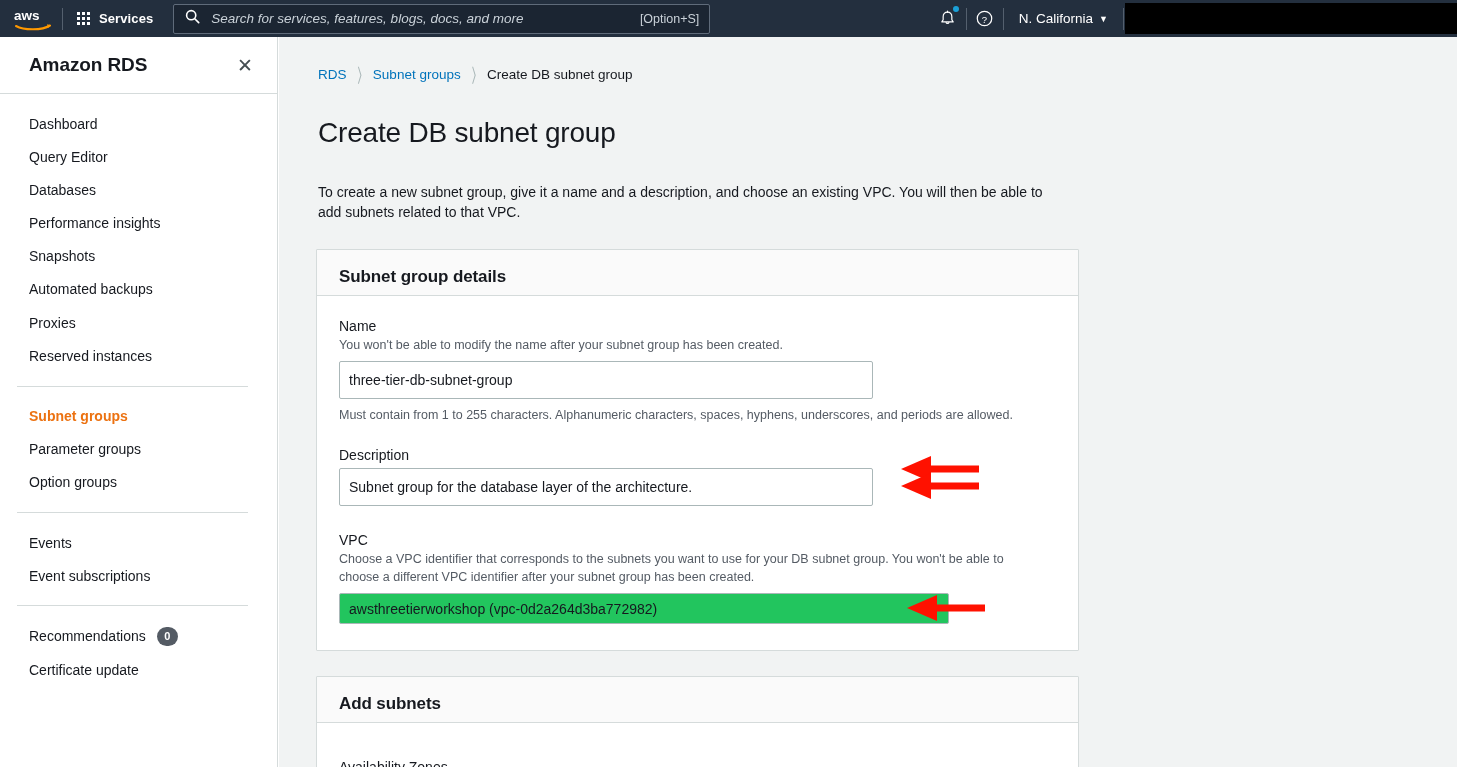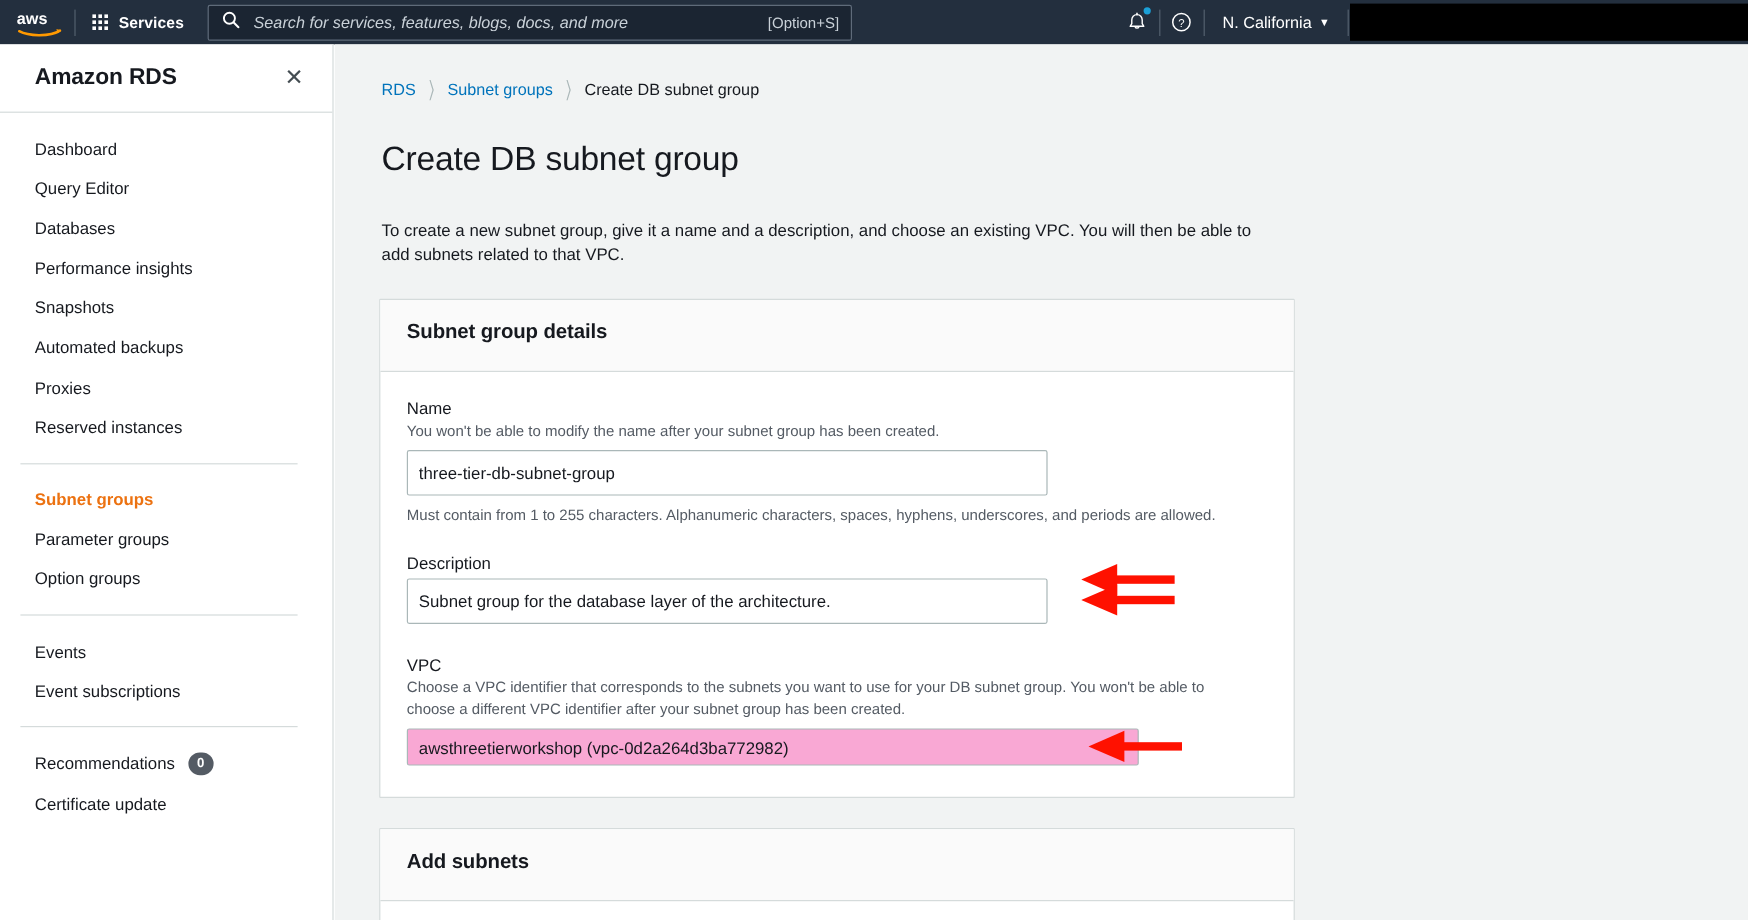--- a/index.html
+++ b/index.html
@@ -175,21 +175,21 @@
   .panel {
     margin: 26px 0 0 37px;
     width: 763px;
     background: #ffffff;
     border: 1px solid #d5dbdb;
     border-radius: 1px;
   }
   .panel-head {
     background: #fafafa;
     border-bottom: 1px solid #d5dbdb;
-    padding: 17px 21px 22px 22px;
+    padding: 17px 21px 8px 22px;
   }
   .panel-head h2 {
     margin: 0; font-size: 17px; font-weight: bold;
     color: #16191f; letter-spacing: -.1px;
   }
   .panel-body { padding: 22px 10px 26px 22px; }
 
   .field { position: relative; }
   .field + .field { margin-top: 23px; }
   .flabel {
@@ -213,21 +213,21 @@
     background: #ffffff;
     font-size: 14px; color: #16191f;
     padding: 0 9px;
     font-family: "Liberation Sans", sans-serif;
     outline: none; display: block;
   }
   .selwrap {
     width: 610px; height: 31px;
     border: 1px solid #aab7b8;
     border-radius: 2px;
-    background: #f9a8d4;
+    background: #22c55e;
     display: flex; align-items: center;
     padding: 0 9px 0 9px;
     cursor: pointer; position: relative;
   }
   .selval { font-size: 14px; color: #16191f; flex: 1 1 auto; }
   .selcaret {
     font-size: 11px; color: #444d52; line-height: 1;
     flex: 0 0 auto; padding-right: 3px;
   }
 

